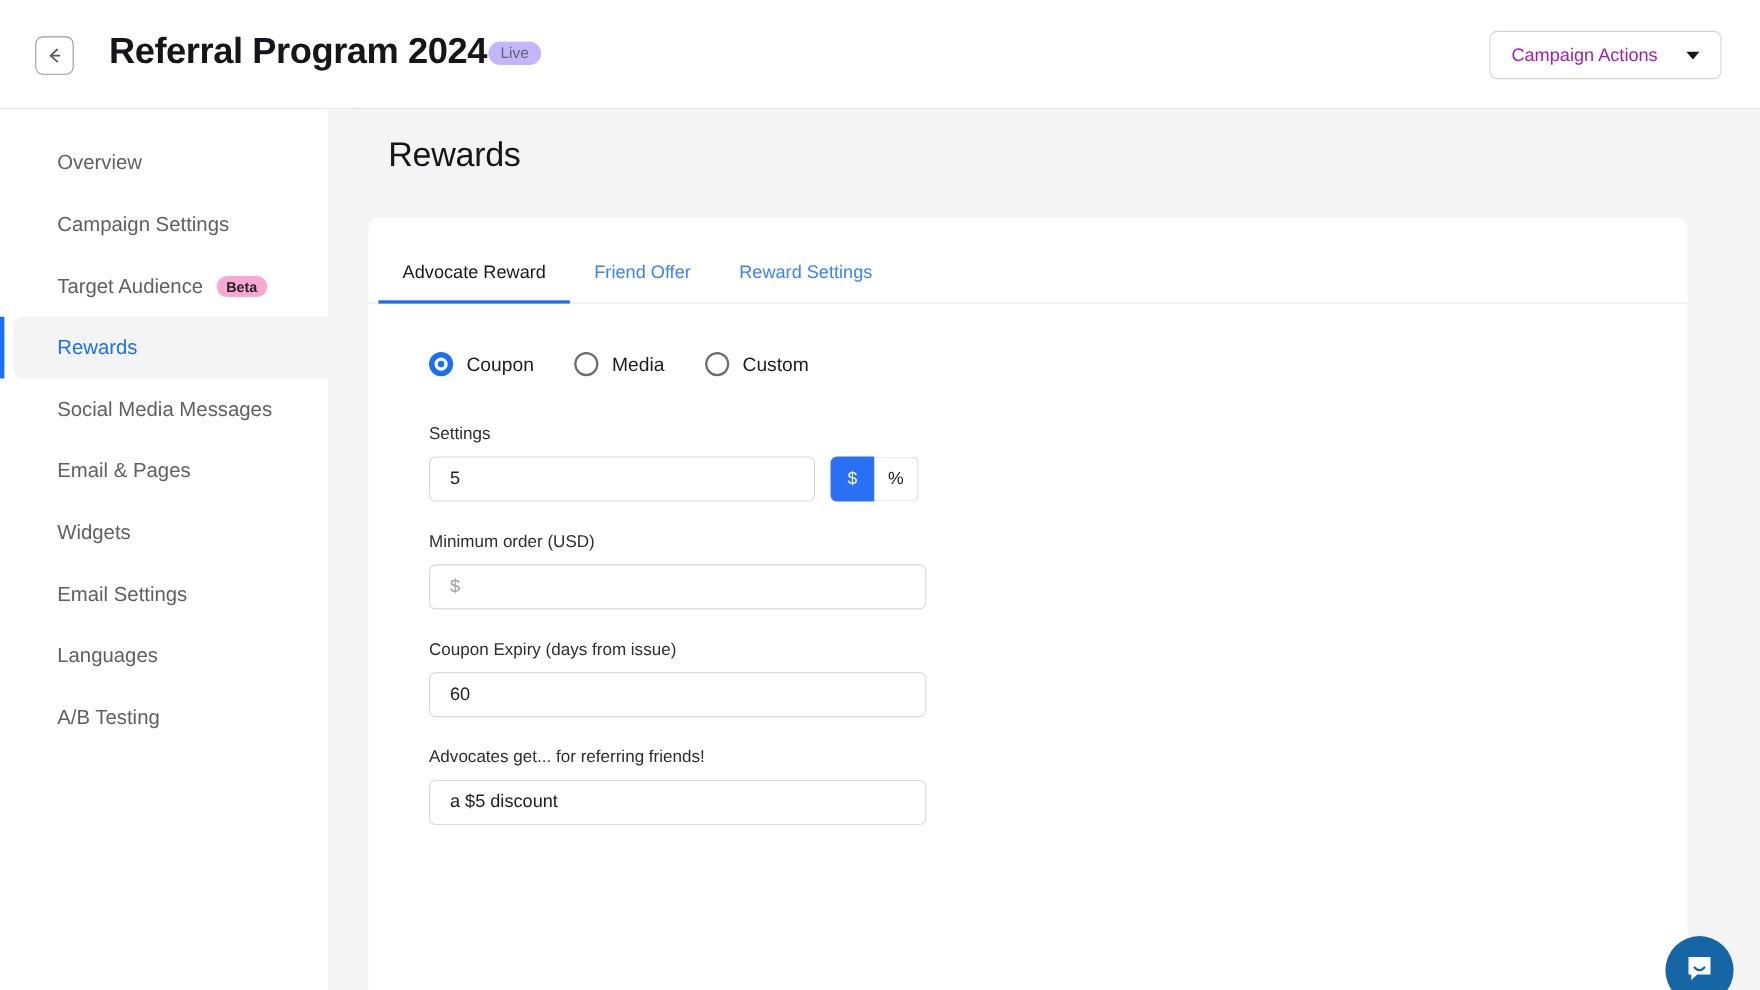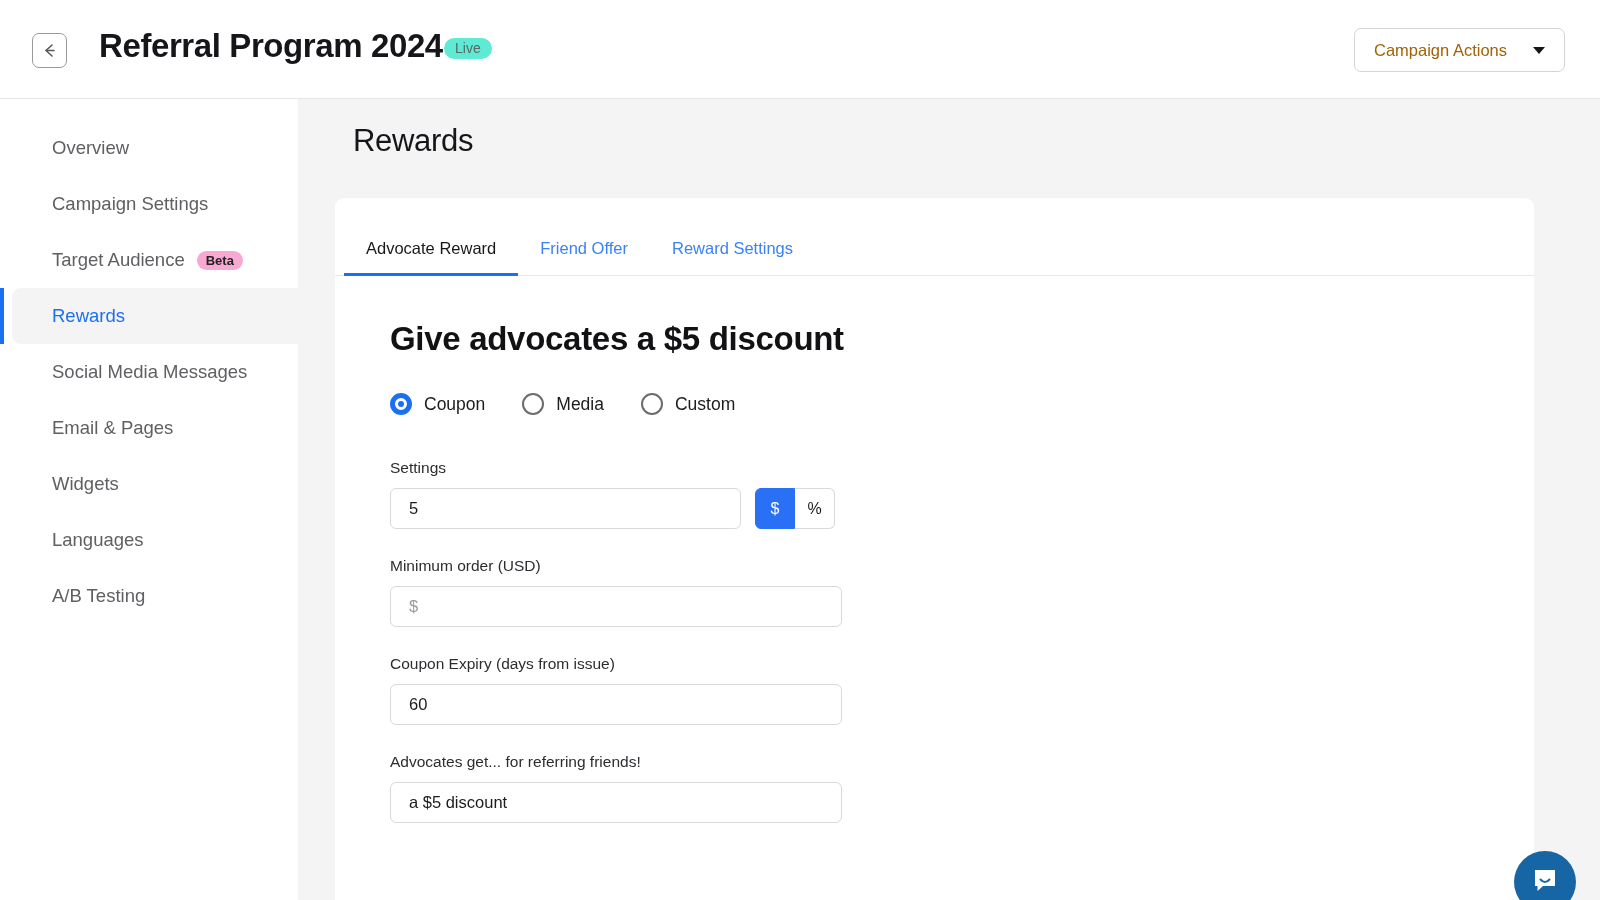--- a/index.html
+++ b/index.html
@@ -22,30 +22,30 @@
     cursor: pointer;
   }
   .back-btn svg { display: block; }
   .page-title-h {
     position: absolute; left: 99px; top: 27px;
     font-size: 33px; font-weight: bold; color: #16161a; letter-spacing: -0.4px;
     white-space: nowrap;
   }
   .live-badge {
     position: absolute; left: 444px; top: 38px;
-    background: #5eead4; color: #5c6663; border-radius: 11px;
+    background: #c4b5fd; color: #5c6663; border-radius: 11px;
     font-size: 14px; padding: 3px 11px 4px; line-height: 1;
   }
   .actions-btn {
     position: absolute; right: 35px; top: 28px;
     height: 44px; min-width: 211px; border: 1px solid #d4d4d8; border-radius: 7px;
     background: #fff; display: flex; align-items: center; justify-content: center;
     gap: 26px; padding: 0 18px; cursor: pointer;
   }
-  .actions-btn .lbl { font-size: 16.5px; color: #a16207; }
+  .actions-btn .lbl { font-size: 16.5px; color: #a21caf; }
   .caret { width: 0; height: 0; border-left: 6px solid transparent;
            border-right: 6px solid transparent; border-top: 7px solid #16161a; }
 
   
   .sidebar {
     position: absolute; left: 0; top: 99px; width: 326px; height: 801px;
     background: #ffffff; border-right: 6px solid #8b5cf6; padding-top: 21px;
   }
   .nav-item {
     position: relative; height: 56px; margin: 0 12px; padding-left: 40px;
@@ -177,20 +177,23 @@
       <div class="nav-item">
         <span>Social Media Messages</span>
       </div>
       <div class="nav-item">
         <span>Email &amp; Pages</span>
       </div>
       <div class="nav-item">
         <span>Widgets</span>
       </div>
       <div class="nav-item">
+        <span>Email Settings</span>
+      </div>
+      <div class="nav-item">
         <span>Languages</span>
       </div>
       <div class="nav-item">
         <span>A/B Testing</span>
       </div>
     </div>
 </div>
 
 <div class="main">
   <div class="rewards-title">Rewards</div>
@@ -198,21 +201,20 @@
   <div class="card">
     <div class="tabs">
       <div id="tab-list" style="display:flex">
           <div class="tab active">Advocate Reward</div>
           <div class="tab">Friend Offer</div>
           <div class="tab">Reward Settings</div>
         </div>
     </div>
 
     <div class="form">
-      <div class="form-heading">Give advocates a $5 discount</div>
 
       <div class="radio-row" id="radio-group">
           <div class="radio-opt">
             <span class="radio checked"></span>
             <span class="radio-label">Coupon</span>
           </div>
           <div class="radio-opt">
             <span class="radio"></span>
             <span class="radio-label">Media</span>
           </div>

